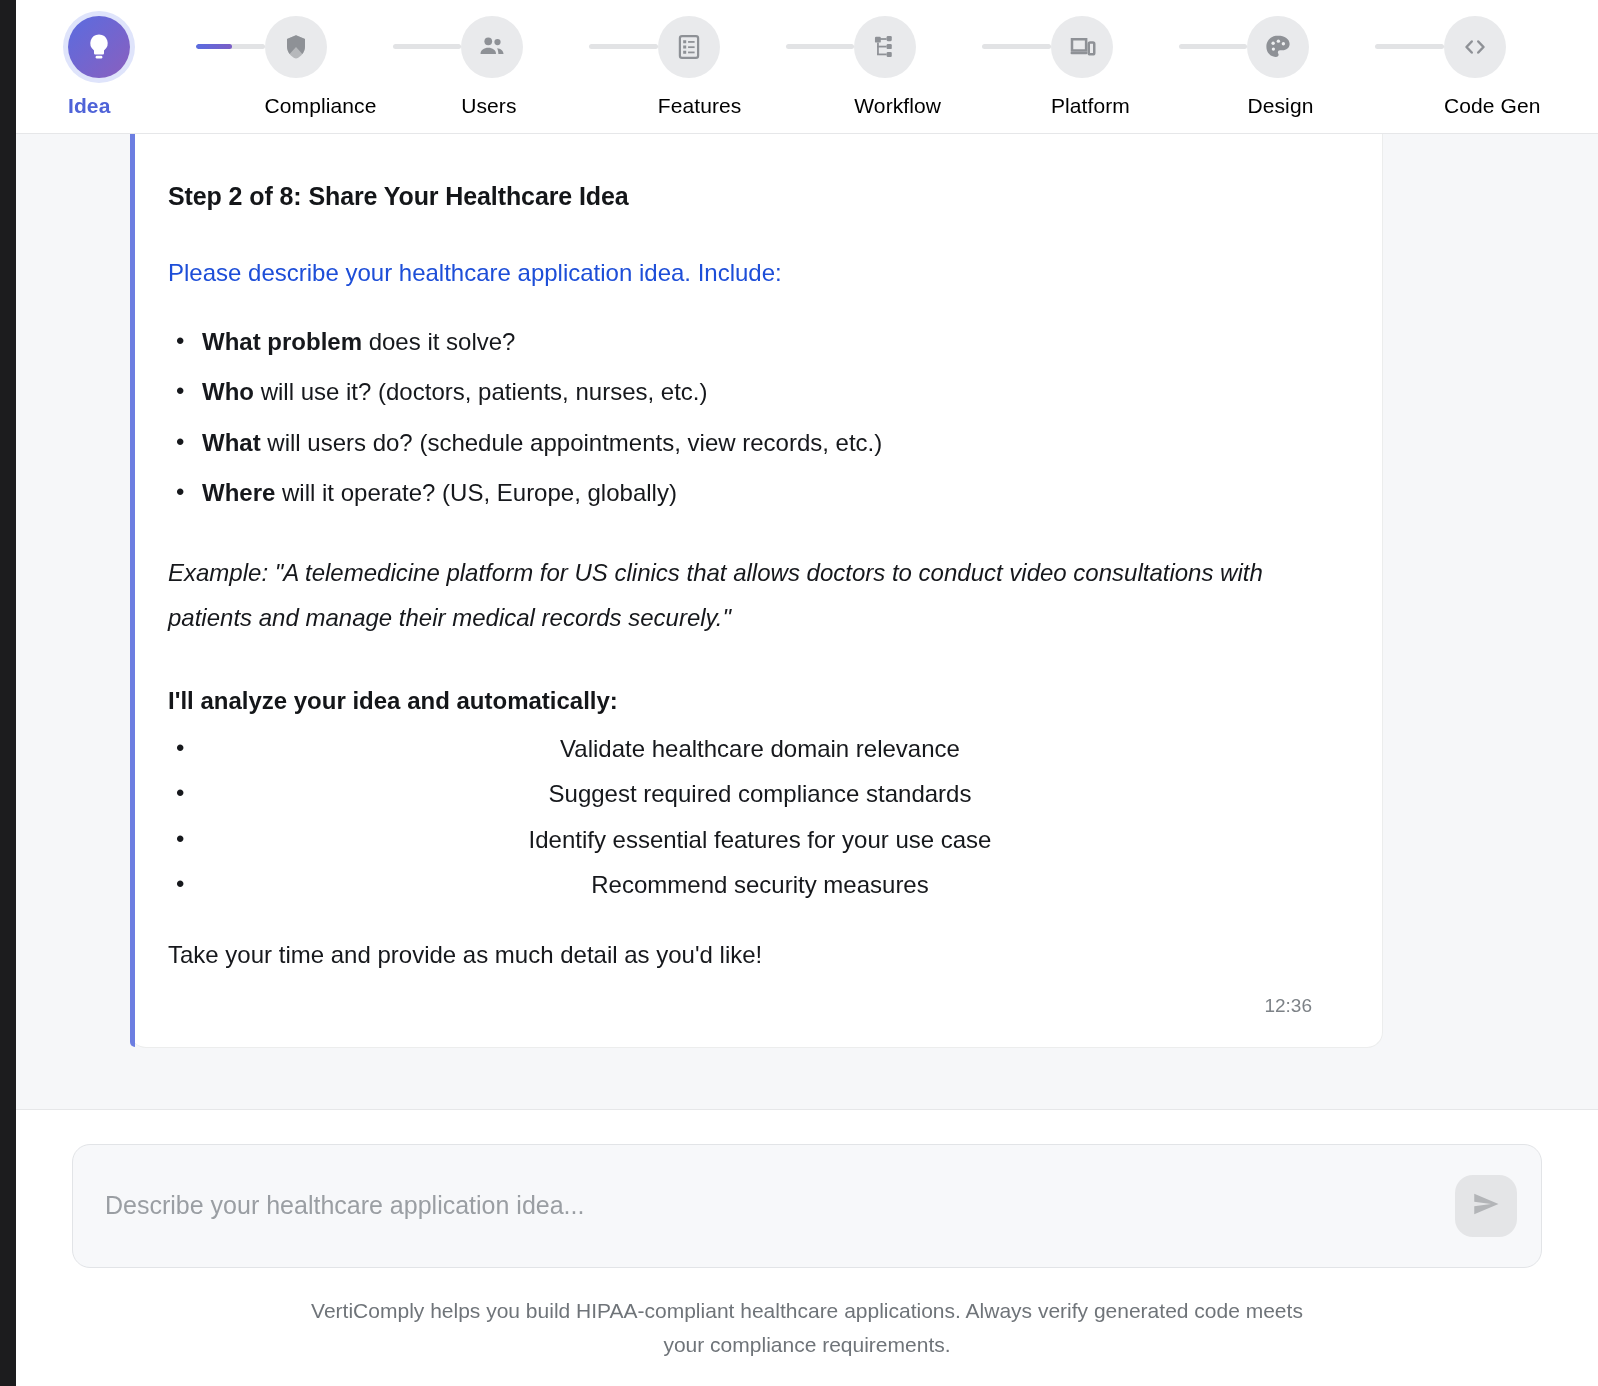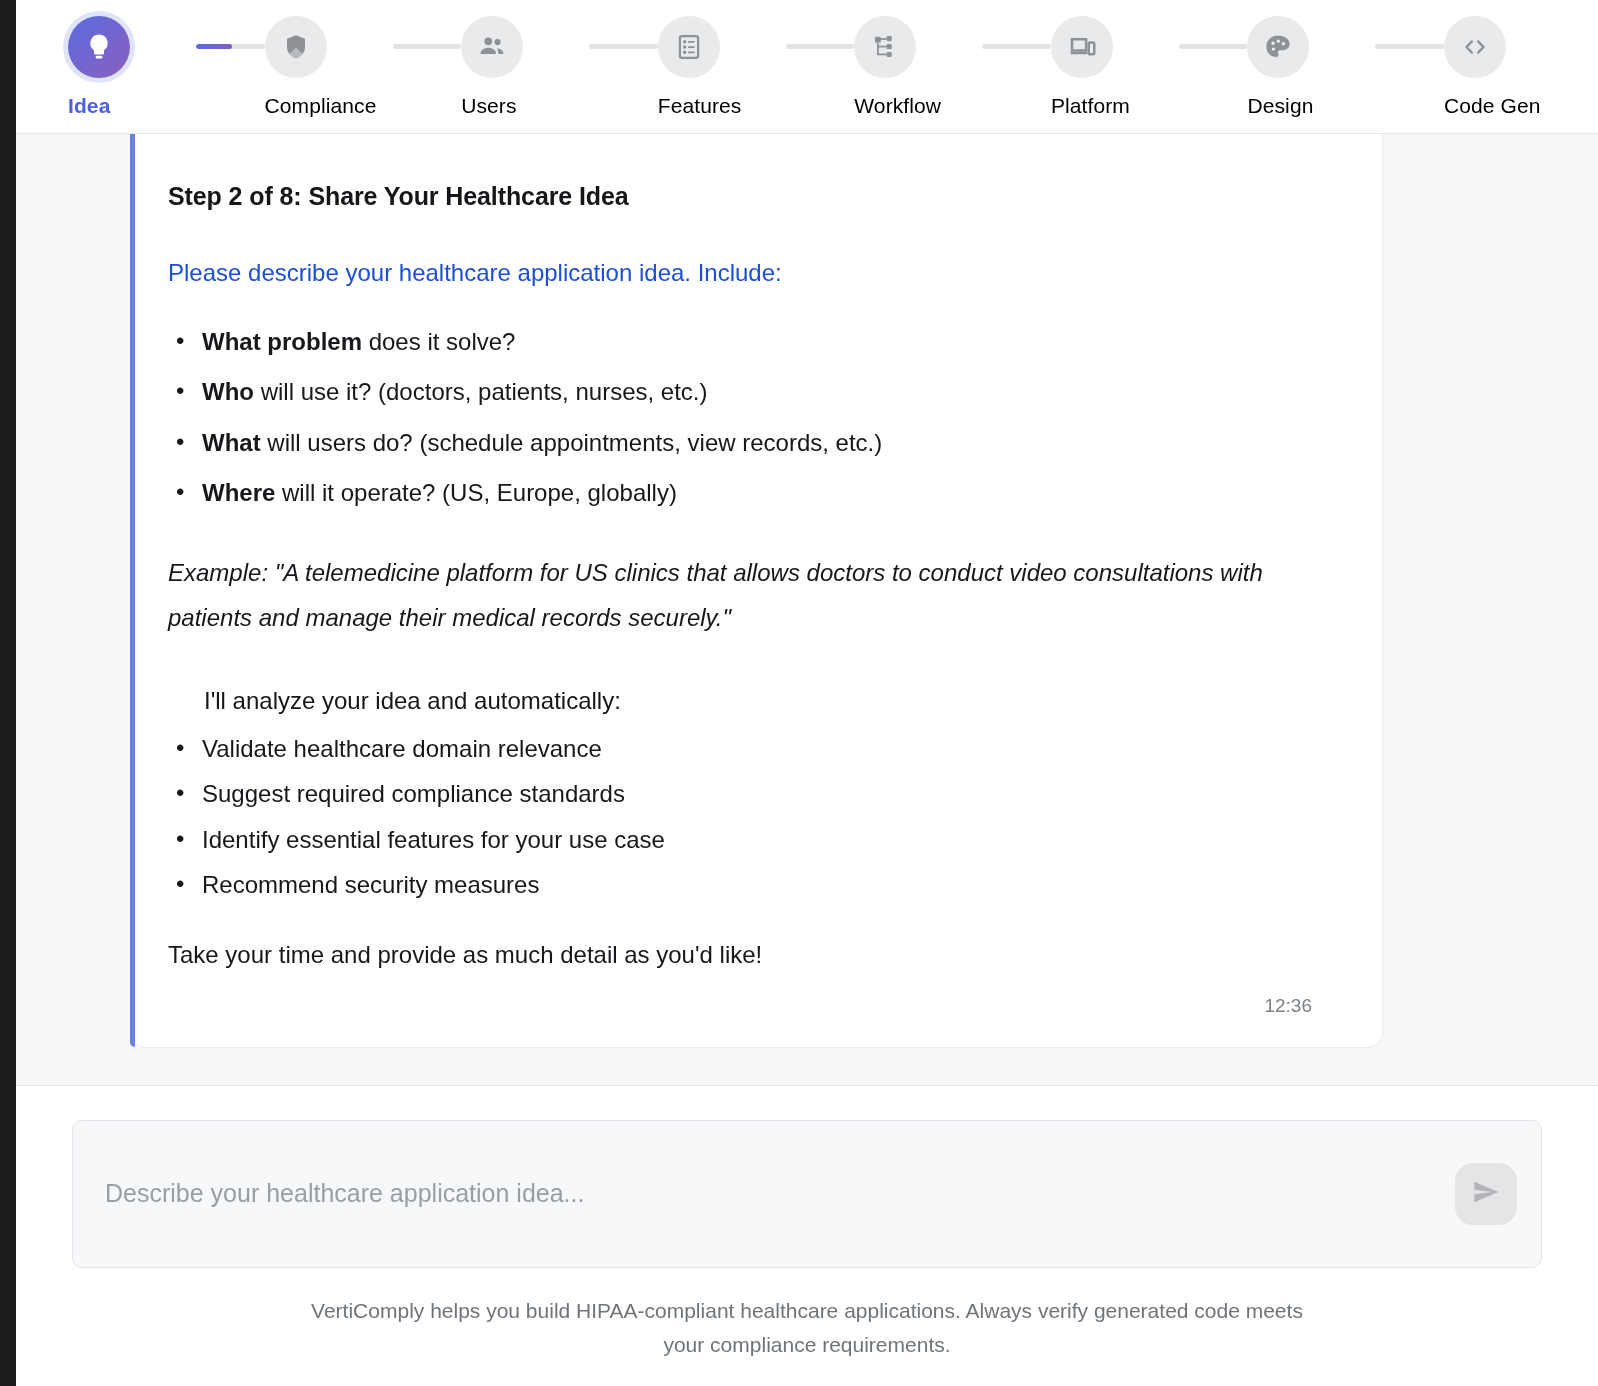--- a/index.html
+++ b/index.html
@@ -164,27 +164,26 @@
   .msg-example {
     font-size: 24px;
     font-style: italic;
     color: #16181c;
     margin-top: 40px;
     line-height: 1.9;
     max-width: 1110px;
   }
   .msg-subtitle {
     font-size: 24px;
-    font-weight: normal;
+    font-weight: bold;
     color: #141619;
     margin-top: 46px;
-    margin-left: 36px;
   }
   .msg-list.tight { margin-top: 18px; }
-  .msg-list.tight li { margin-bottom: 13px; }
+  .msg-list.tight li { margin-bottom: 13px; text-align: center; }
   .msg-closing {
     font-size: 24px;
     color: #16181c;
     margin-top: 40px;
   }
   .msg-time {
     margin-top: 26px;
     text-align: right;
     font-size: 19px;
     color: #7d8287;
@@ -193,24 +192,24 @@
 
   
   .composer-area {
     flex: 0 0 auto;
     background: #ffffff;
     border-top: 1px solid #e6e7e9;
     padding: 34px 56px 0 72px;
   }
   .composer {
     position: relative;
-    height: 148px;
+    height: 124px;
     background: #f7f8fa;
     border: 1px solid #e2e4e7;
-    border-radius: 10px;
+    border-radius: 18px;
     display: flex;
     align-items: center;
     padding: 0 96px 0 32px;
   }
   .composer-input {
     width: 100%;
     border: none;
     outline: none;
     background: transparent;
     font-family: "Liberation Sans", sans-serif;

